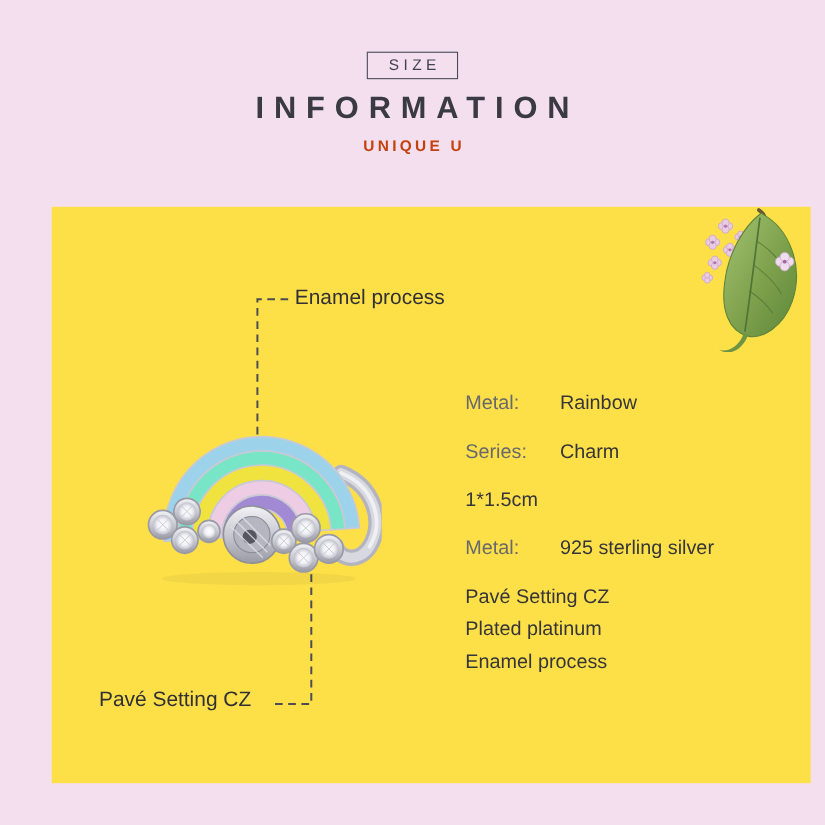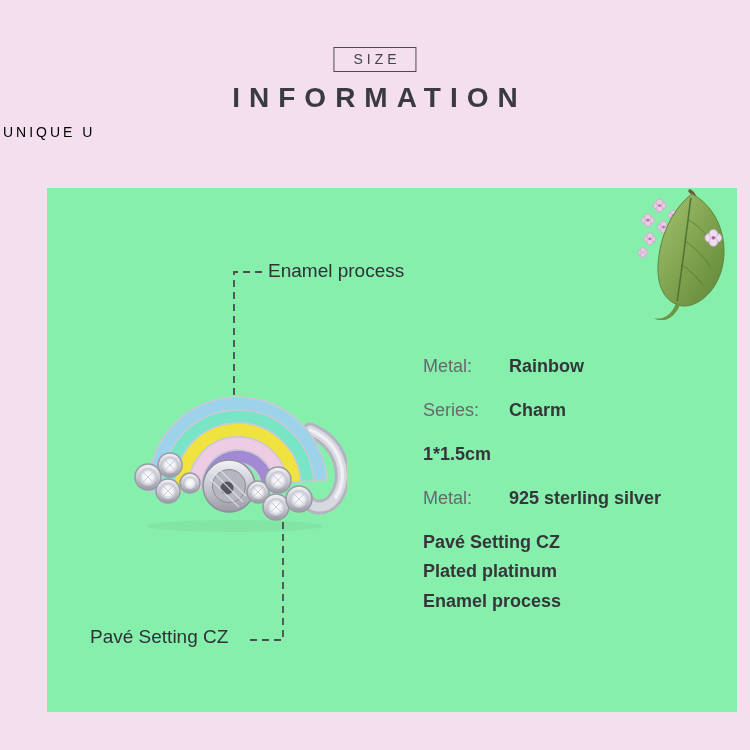--- a/index.html
+++ b/index.html
@@ -15,45 +15,45 @@
     border:1.5px solid #4b4b55;color:#43434d;
     font-size:14px;letter-spacing:4px;text-indent:4px;
     padding:3px 15px 4px 15px;white-space:nowrap;
   }
   .main-title{
     position:absolute;top:82px;left:0;right:0;text-align:center;
     font-size:28px;letter-spacing:9px;text-indent:9px;
     color:#3a3a42;font-weight:700;white-space:nowrap;
   }
   .sub-title{
-    position:absolute;top:124px;left:0;right:0;text-align:left;
+    position:absolute;top:124px;left:0;right:0;text-align:center;
     font-size:14px;letter-spacing:3px;text-indent:3px;
-    color:#000000;font-weight:400;white-space:nowrap;
+    color:#c2410c;font-weight:700;white-space:nowrap;
   }
   
   .card{
     position:absolute;left:47px;top:188px;width:690px;height:524px;
-    background:#86efac;
+    background:#fde047;
   }
   .connector-layer{position:absolute;left:0;top:0;width:690px;height:524px;pointer-events:none;}
   .callout{
     position:absolute;font-size:19px;color:#303036;white-space:nowrap;
   }
   .callout-enamel{left:221px;top:72px;}
   .callout-pave{left:43px;top:438px;}
   .charm{position:absolute;left:70px;top:192px;width:230px;height:155px;}
   .leaf-decor{position:absolute;left:588px;top:0px;width:102px;height:132px;}
   
   .specs{
     position:absolute;left:376px;top:164px;width:305px;
     font-size:18px;color:#39393d;
   }
   .spec-row{display:flex;margin-bottom:16px;line-height:28px;}
   .spec-label{width:86px;flex:0 0 86px;color:#68686d;}
-  .spec-value{color:#35353a;font-weight:bold;}
+  .spec-value{color:#35353a;}
   .spec-value .extra-line{display:block;line-height:30px;}
   .spec-value .first-line{display:block;line-height:28px;}
 </style>
 </head>
 <body>
 
 <div class="size-badge">SIZE</div>
 <div class="main-title">INFORMATION</div>
 <div class="sub-title">UNIQUE U</div>
 

